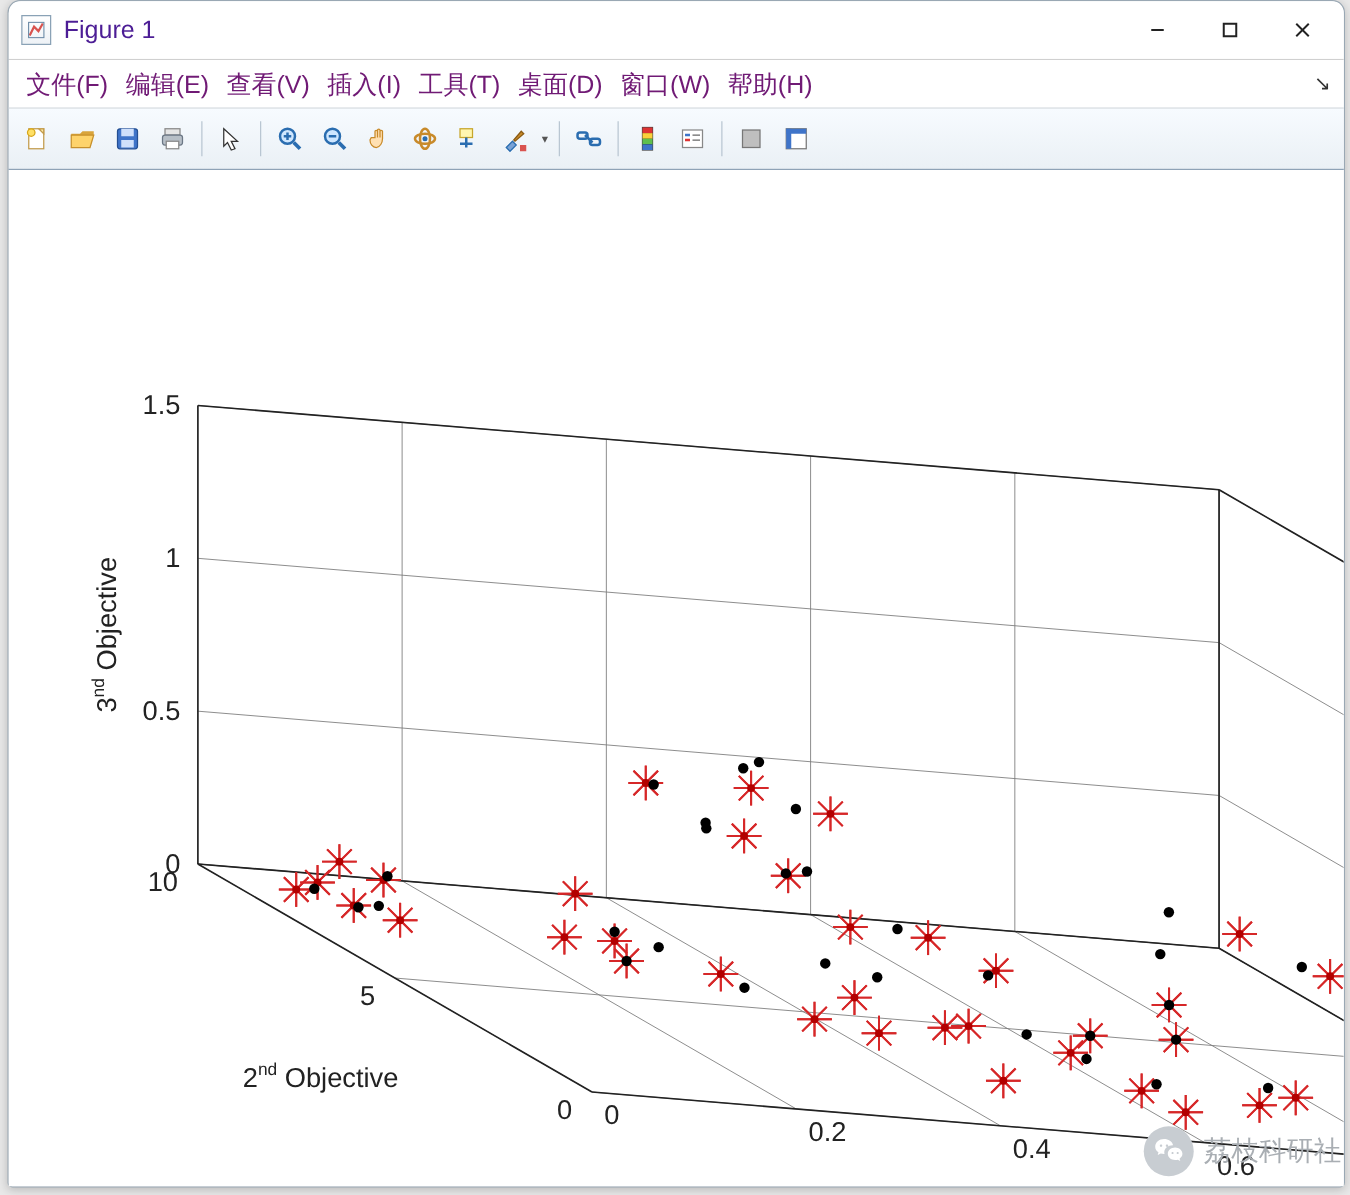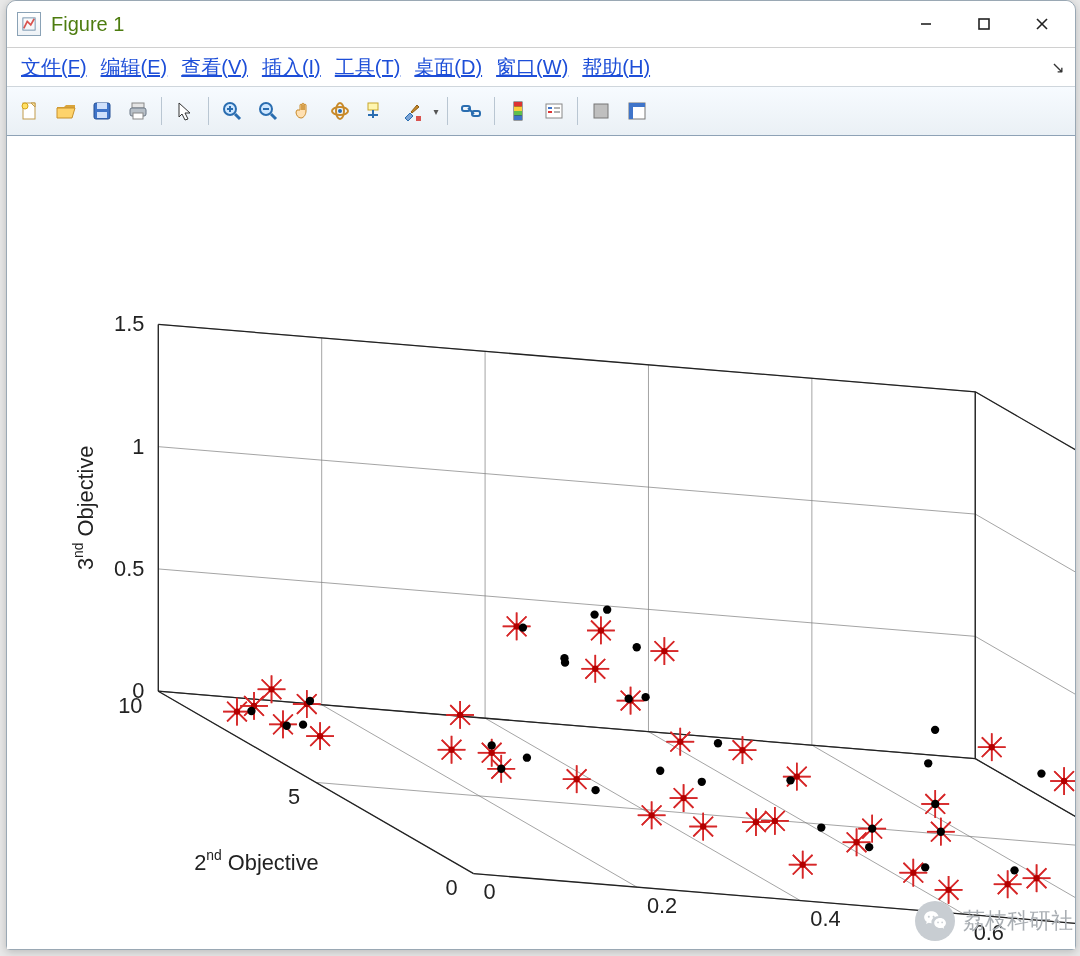--- a/index.html
+++ b/index.html
@@ -19,33 +19,33 @@
     height: 46px; display: flex; align-items: center; padding: 0 4px 0 10px;
     background: #fff; border-radius: 10px 10px 0 0; border-bottom: 1px solid #d0d0d0;
   }
   .titlebar .app-icon {
     width: 22px; height: 22px; margin-right: 10px; flex: 0 0 auto;
     background: linear-gradient(180deg,#fff 0%,#eef2f6 100%);
     border:1px solid #8aa2b6;
     display:flex; align-items:center; justify-content:center;
   }
   .titlebar .app-icon svg { width:14px; height:14px; }
-  .titlebar .title-text { font-size: 20px; color: #4d7c0f; flex: 0 0 auto; }
+  .titlebar .title-text { font-size: 20px; color: #4c1d95; flex: 0 0 auto; }
   .titlebar .spacer { flex: 1 1 auto; }
   .winbtn {
     width: 58px; height: 100%; display:flex; align-items:center; justify-content:center;
     color:#222; font-family: "Segoe MDL2 Assets","Segoe UI Symbol",Arial,sans-serif;
   }
   .winbtn svg { width: 14px; height: 14px; stroke:#222; stroke-width:1.6; fill:none; }
   .menubar {
     height: 38px; display:flex; align-items:center; padding: 0 8px;
     border-bottom: 1px solid #cfd6dc; background:#fff; gap: 2px;
   }
   .menubar .menu-item {
-    padding: 4px 6px; font-size: 20px; color:#1d4ed8; cursor: default; text-decoration: underline;
+    padding: 4px 6px; font-size: 20px; color:#701a75; cursor: default;
   }
   .menubar .menu-dock {
     margin-left:auto; width:18px; height:18px; display:flex; align-items:center; justify-content:center;
     font-size: 16px; color:#333;
   }
   .toolbar {
     height: 44px; display:flex; align-items:center; padding: 2px 6px;
     border-bottom: 1px solid #8ea2b6; background: linear-gradient(#f7fbff,#eaf0f5);
     gap: 2px;
   }

